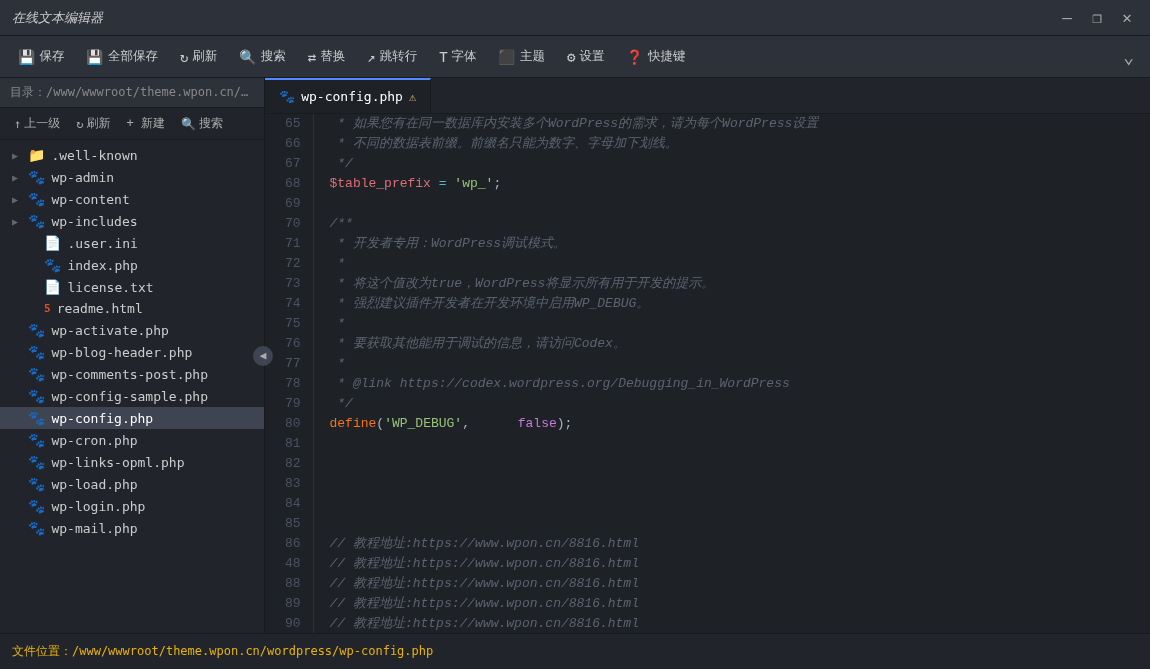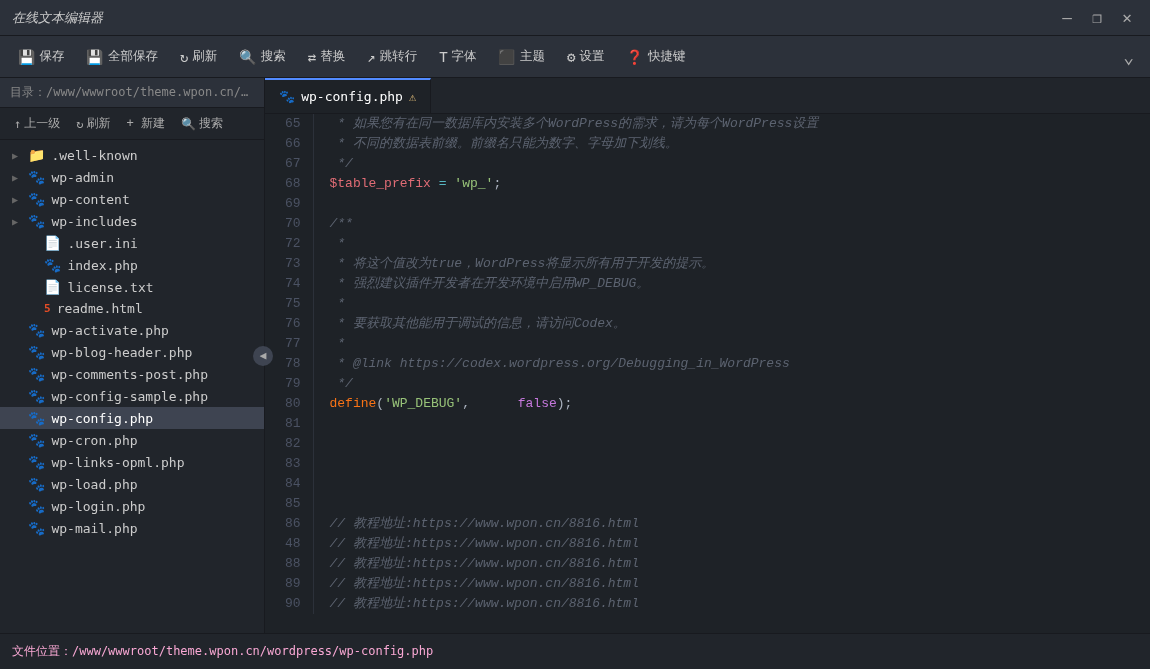--- a/index.html
+++ b/index.html
@@ -222,21 +222,21 @@
 
     
     .statusbar {
       height: 36px;
       background: #21252b;
       border-top: 1px solid #181a1f;
       display: flex;
       align-items: center;
       padding: 0 12px;
       font-size: 12px;
-      color: #f9a8d4;
+      color: #eab308;
     }
 
     
     .indent1 { padding-left: 28px; }
   </style>
 </head>
 <body>
 
 <div class="titlebar">
   <span class="titlebar-title">在线文本编辑器</span>
@@ -461,20 +461,24 @@
           </tr>
           <tr class="line-row">
             <td class="line-num">69</td>
             <td class="line-code"></td>
           </tr>
           <tr class="line-row">
             <td class="line-num">70</td>
             <td class="line-code"><span class="comment">/**</span></td>
           </tr>
           <tr class="line-row">
+            <td class="line-num">71</td>
+            <td class="line-code"><span class="comment"> * 开发者专用：WordPress调试模式。</span></td>
+          </tr>
+          <tr class="line-row">
             <td class="line-num">72</td>
             <td class="line-code"><span class="comment"> *</span></td>
           </tr>
           <tr class="line-row">
             <td class="line-num">73</td>
             <td class="line-code"><span class="comment"> * 将这个值改为true，WordPress将显示所有用于开发的提示。</span></td>
           </tr>
           <tr class="line-row">
             <td class="line-num">74</td>
             <td class="line-code"><span class="comment"> * 强烈建议插件开发者在开发环境中启用WP_DEBUG。</span></td>

